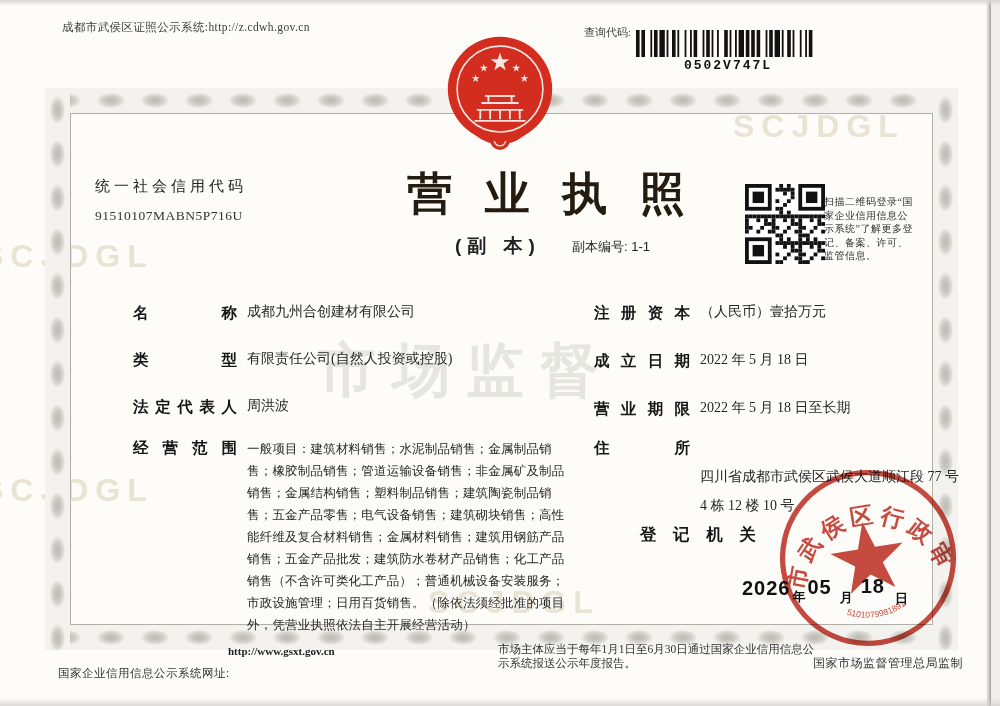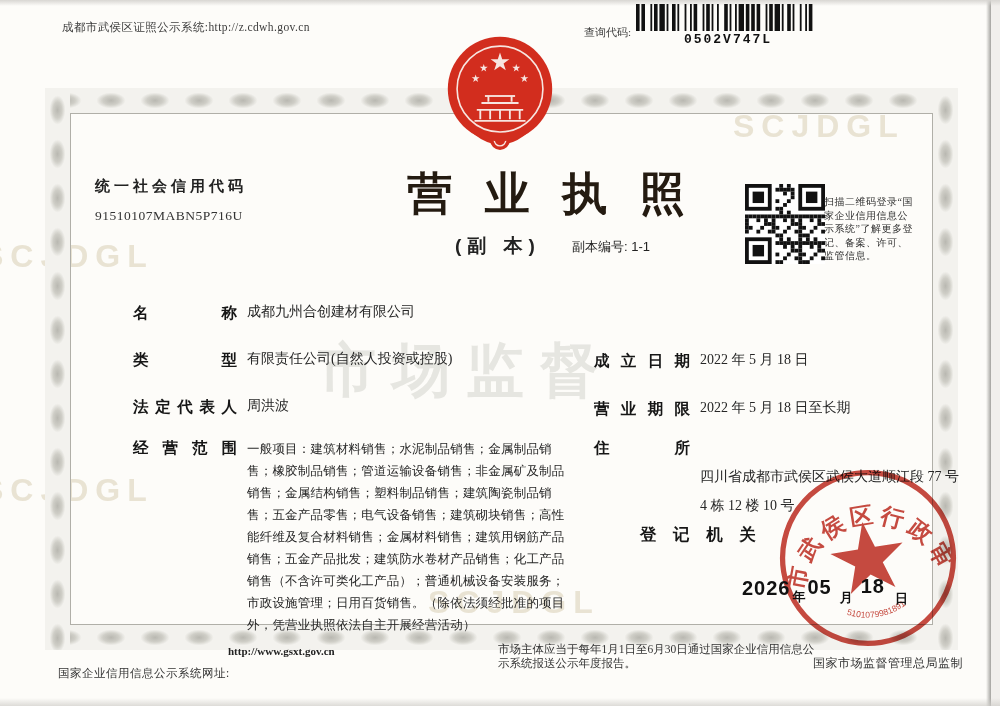--- a/index.html
+++ b/index.html
@@ -20,41 +20,41 @@
   
   .wm{position:absolute; font-family:"Liberation Sans","DejaVu Sans",sans-serif;
     font-weight:700; color:rgba(205,192,160,.42); letter-spacing:7px; font-size:32px;
     pointer-events:none; user-select:none;}
   .wm-cn{position:absolute; font-family:"Liberation Sans","DejaVu Sans",sans-serif;
     font-weight:700; color:rgba(180,178,170,.30); letter-spacing:16px; font-size:58px;
     pointer-events:none; user-select:none;}
   
   .sys-url{position:absolute; left:62px; top:20px; font-size:11.5px; letter-spacing:.4px; color:#3c3c3c;}
   .query-label{position:absolute; left:584px; top:25px; font-size:11px; color:#3c3c3c;}
-  .barcode-wrap{position:absolute; left:636px; top:4px; width:184px; height:44px;}
+  .barcode-wrap{position:absolute; left:636px; top:30px; width:184px; height:44px;}
   .barcode-wrap svg{display:block;}
   .barcode-num{display:block; text-align:center; font-family:"Liberation Mono","DejaVu Sans Mono",monospace;
     font-size:13px; font-weight:700; letter-spacing:2px; color:#111; margin-top:1px;}
   
   .frame{position:absolute; left:45px; top:88px; width:913px; height:562px;}
   .frame::before{content:""; position:absolute; inset:0; border:1px solid #a3a29b;}
   .frame::after{content:""; position:absolute; inset:25px; border:1px solid #b0afa8;}
   .fs{position:absolute; background-color:#f3f2ee;}
   .fs-h{height:25px; left:0; right:0;
     background-image:radial-gradient(ellipse 46% 44% at 50% 50%, #b9b8b1 0%, #cfceC7 40%, rgba(243,242,238,0) 72%);
     background-size:44px 25px;}
   .fs-v{width:25px; top:0; bottom:0;
     background-image:radial-gradient(ellipse 44% 46% at 50% 50%, #b9b8b1 0%, #cfceC7 40%, rgba(243,242,238,0) 72%);
     background-size:25px 44px;}
   .fs-top{top:0;} .fs-bot{bottom:0;} .fs-left{left:0;} .fs-right{right:0;}
   
   .emblem{position:absolute; left:442px; top:34px; width:116px; height:124px; z-index:3;}
   
   .credit-label{position:absolute; left:95px; top:177px; font-family:"Liberation Sans","DejaVu Sans",sans-serif;
-    font-weight:700; font-size:15px; letter-spacing:4px; color:#222;}
+    font-weight:400; font-size:15px; letter-spacing:4px; color:#222;}
   .credit-code{position:absolute; left:95px; top:208px; font-size:13.5px; letter-spacing:.5px; color:#333;}
   .doc-title{position:absolute; left:368px; top:164px; width:366px; text-align:center;
     font-family:"Liberation Sans","DejaVu Sans",sans-serif; font-weight:900;
     font-size:45px; letter-spacing:10px; color:#241b11;}
   .copy-label{position:absolute; left:455px; top:233px; font-size:19px; letter-spacing:6px;
     font-family:"Liberation Sans","DejaVu Sans",sans-serif; color:#222; font-weight:600;}
   .copy-number{position:absolute; left:572px; top:238px; font-size:13px; color:#222;
     font-family:"Liberation Sans","DejaVu Sans",sans-serif;}
   .qr{position:absolute; left:745px; top:184px; width:80px; height:80px;}
   .qr-caption{position:absolute; left:824px; top:195px; width:90px; font-size:10px;
@@ -331,20 +331,23 @@
   <div class="lrow" style="top:350px;">
     <span class="flabel">类型</span><span class="fvalue">有限责任公司(自然人投资或控股)</span>
   </div>
   <div class="lrow" style="top:397px;">
     <span class="flabel">法定代表人</span><span class="fvalue">周洪波</span>
   </div>
   <div class="lrow scope" style="top:438px;">
     <span class="flabel">经营范围</span><span class="fvalue">一般项目：建筑材料销售；水泥制品销售；金属制品销售；橡胶制品销售；管道运输设备销售；非金属矿及制品销售；金属结构销售；塑料制品销售；建筑陶瓷制品销售；五金产品零售；电气设备销售；建筑砌块销售；高性能纤维及复合材料销售；金属材料销售；建筑用钢筋产品销售；五金产品批发；建筑防水卷材产品销售；化工产品销售（不含许可类化工产品）；普通机械设备安装服务；市政设施管理；日用百货销售。（除依法须经批准的项目外，凭营业执照依法自主开展经营活动）</span>
   </div>
 
+  <div class="rrow" style="top:303px;">
+    <span class="flabel">注册资本</span><span class="fvalue">（人民币）壹拾万元</span>
+  </div>
   <div class="rrow" style="top:351px;">
     <span class="flabel">成立日期</span><span class="fvalue">2022 年 5 月 18 日</span>
   </div>
   <div class="rrow" style="top:399px;">
     <span class="flabel">营业期限</span><span class="fvalue">2022 年 5 月 18 日至长期</span>
   </div>
   <div class="rrow addr" style="top:438px;">
     <span class="flabel">住所</span><span class="fvalue">四川省成都市武侯区武侯大道顺江段 77 号 4 栋 12 楼 10 号</span>
   </div>
 

